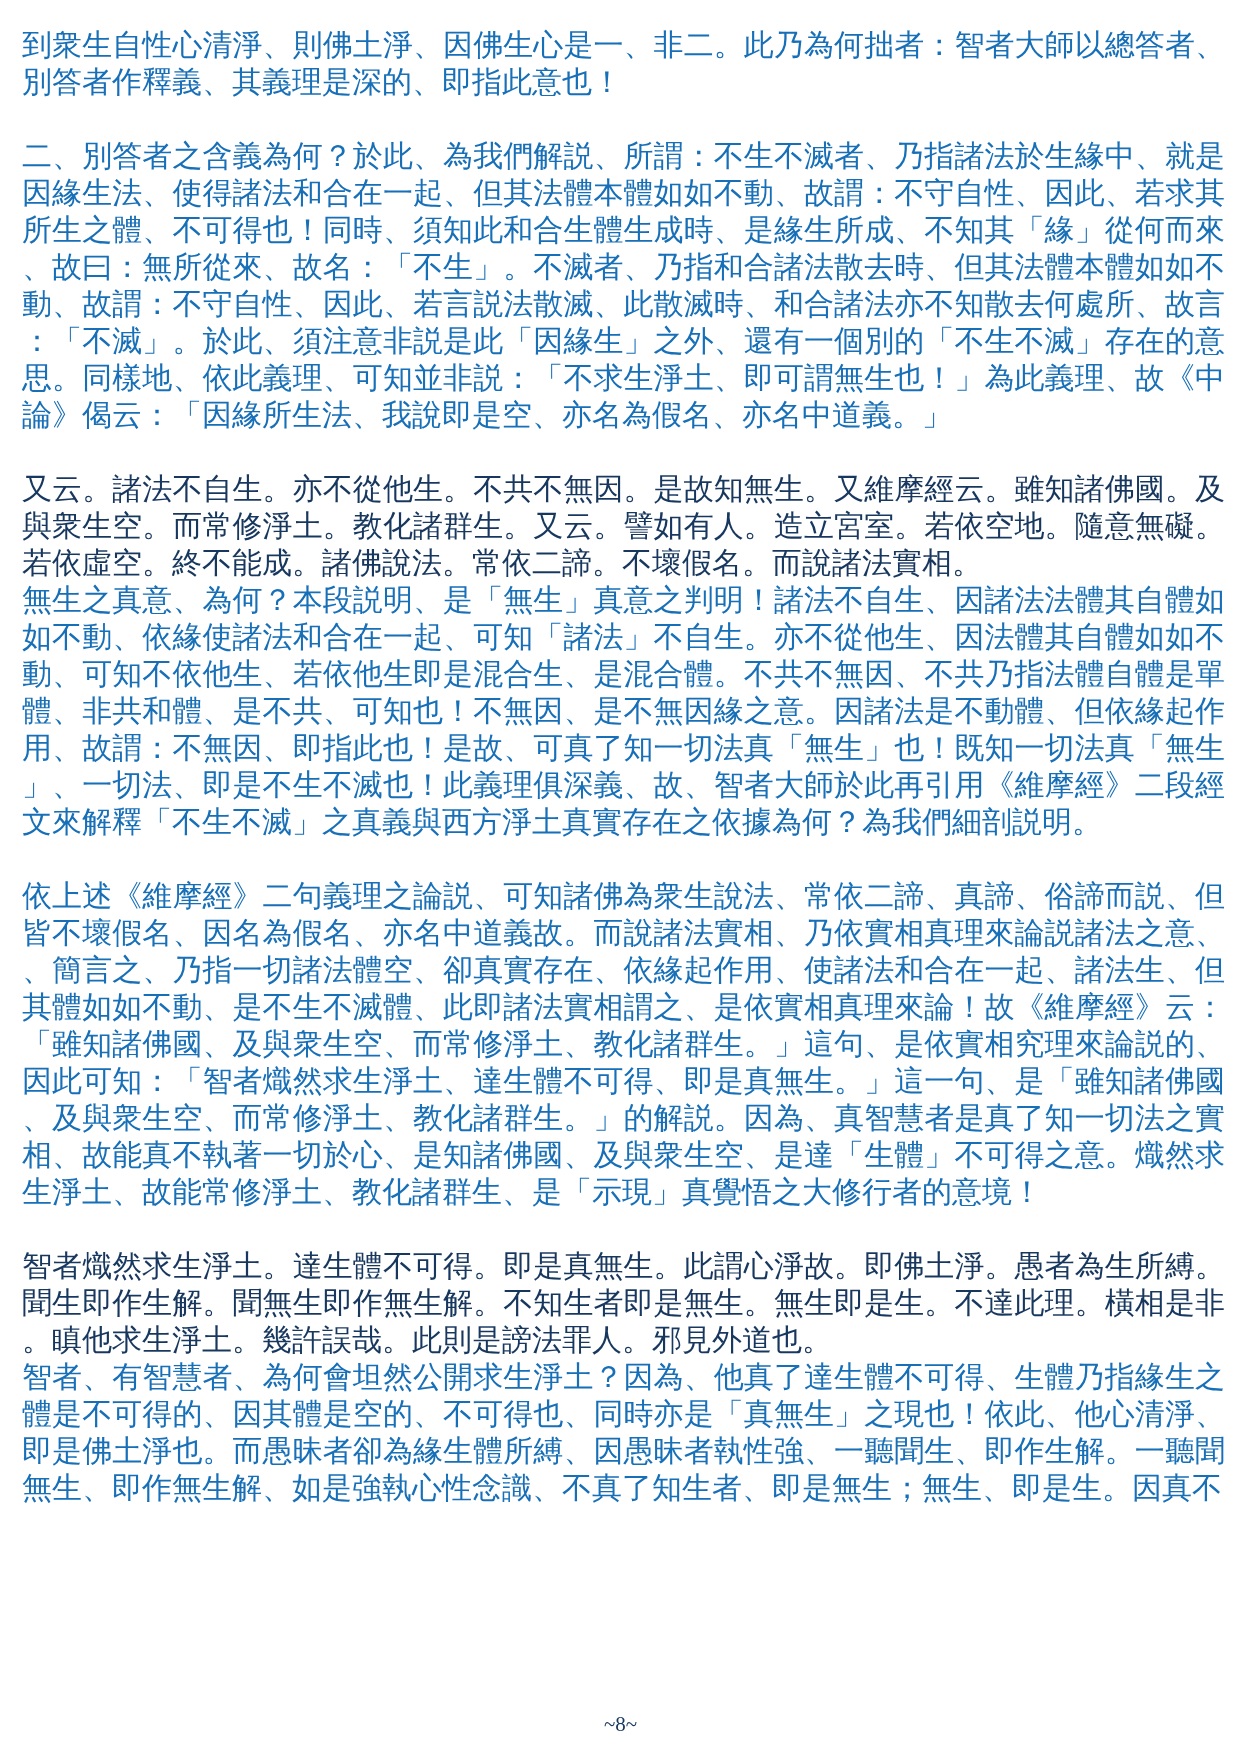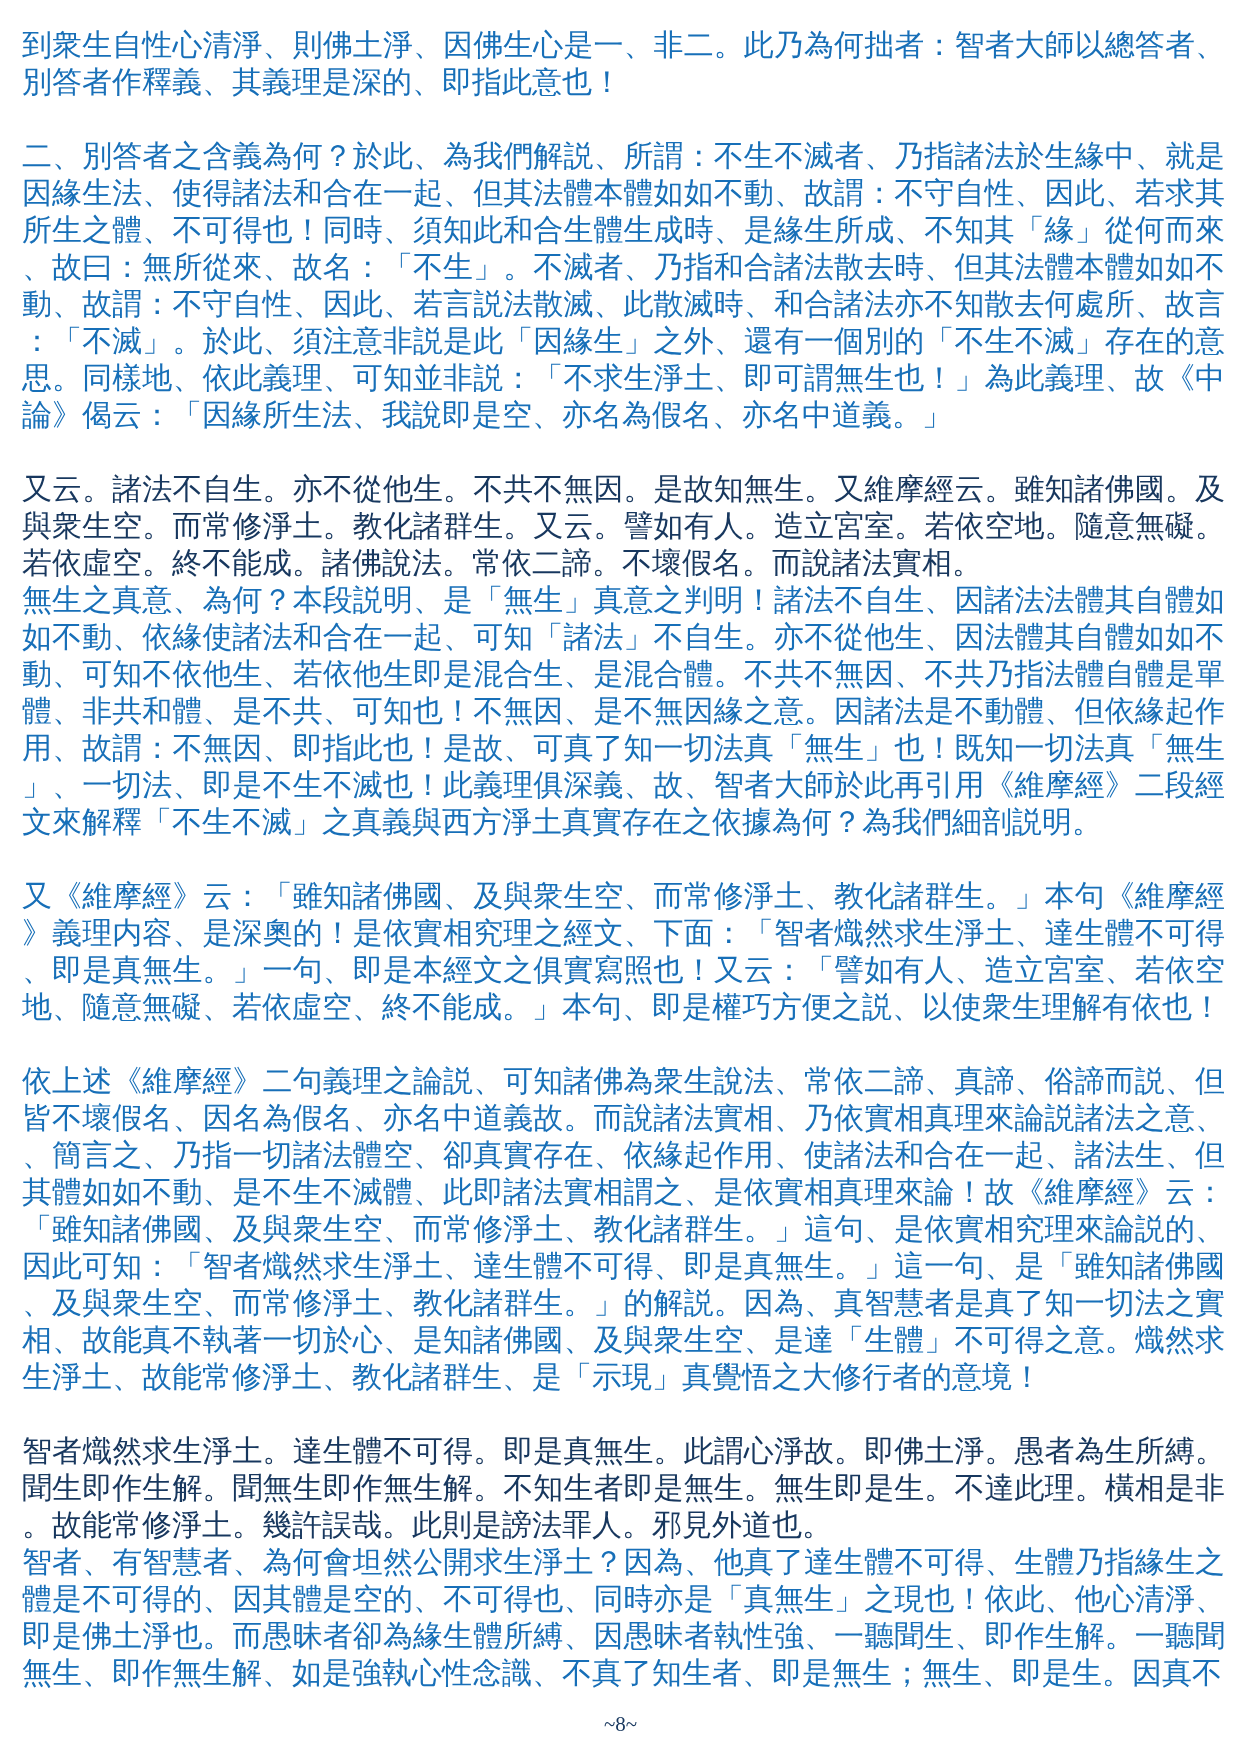--- a/index.html
+++ b/index.html
@@ -47,23 +47,22 @@
 <div class="page">
 
   <p class="para commentary gap-after">到衆生自性心清淨、則佛土淨、因佛生心是一、非二。此乃為何拙者：智者大師以總答者、別答者作釋義、其義理是深的、即指此意也！</p>
 
   <p class="para commentary gap-after">二、別答者之含義為何？於此、為我們解説、所謂：不生不滅者、乃指諸法於生緣中、就是因緣生法、使得諸法和合在一起、但其法體本體如如不動、故謂：不守自性、因此、若求其所生之體、不可得也！同時、須知此和合生體生成時、是緣生所成、不知其「緣」從何而來、故曰：無所從來、故名：「不生」。不滅者、乃指和合諸法散去時、但其法體本體如如不動、故謂：不守自性、因此、若言説法散滅、此散滅時、和合諸法亦不知散去何處所、故言：「不滅」。於此、須注意非説是此「因緣生」之外、還有一個別的「不生不滅」存在的意思。同樣地、依此義理、可知並非説：「不求生淨土、即可謂無生也！」為此義理、故《中論》偈云：「因緣所生法、我說即是空、亦名為假名、亦名中道義。」</p>
 
   <p class="para quote">又云。諸法不自生。亦不從他生。不共不無因。是故知無生。又維摩經云。雖知諸佛國。及與衆生空。而常修淨土。教化諸群生。又云。譬如有人。造立宮室。若依空地。隨意無礙。若依虛空。終不能成。諸佛說法。常依二諦。不壞假名。而說諸法實相。</p>
 
   <p class="para commentary gap-after">無生之真意、為何？本段説明、是「無生」真意之判明！諸法不自生、因諸法法體其自體如如不動、依緣使諸法和合在一起、可知「諸法」不自生。亦不從他生、因法體其自體如如不動、可知不依他生、若依他生即是混合生、是混合體。不共不無因、不共乃指法體自體是單體、非共和體、是不共、可知也！不無因、是不無因緣之意。因諸法是不動體、但依緣起作用、故謂：不無因、即指此也！是故、可真了知一切法真「無生」也！既知一切法真「無生」、一切法、即是不生不滅也！此義理俱深義、故、智者大師於此再引用《維摩經》二段經文來解釋「不生不滅」之真義與西方淨土真實存在之依據為何？為我們細剖説明。</p>
 
-  <p class="para commentary gap-after">又《維摩經》云：「雖知諸佛國、及與衆生空、而常修淨土、教化諸群生。」本句《維摩經》義理内容、是深奧的！是依實相究理之經文、下面：「智者熾然求生淨土、達生體不可得、即是真無生。」一句、即是本經文之俱實寫照也！又云：「譬如有人、造立宮室、若依空地、隨意無礙、若依虛空、終不能成。」本句、即是權巧方便之説、以使衆生理解有依也！</p>
 
   <p class="para commentary gap-after">依上述《維摩經》二句義理之論説、可知諸佛為衆生說法、常依二諦、真諦、俗諦而説、但皆不壞假名、因名為假名、亦名中道義故。而說諸法實相、乃依實相真理來論説諸法之意、、簡言之、乃指一切諸法體空、卻真實存在、依緣起作用、使諸法和合在一起、諸法生、但其體如如不動、是不生不滅體、此即諸法實相謂之、是依實相真理來論！故《維摩經》云：「雖知諸佛國、及與衆生空、而常修淨土、教化諸群生。」這句、是依實相究理來論説的、因此可知：「智者熾然求生淨土、達生體不可得、即是真無生。」這一句、是「雖知諸佛國、及與衆生空、而常修淨土、教化諸群生。」的解説。因為、真智慧者是真了知一切法之實相、故能真不執著一切於心、是知諸佛國、及與衆生空、是達「生體」不可得之意。熾然求生淨土、故能常修淨土、教化諸群生、是「示現」真覺悟之大修行者的意境！</p>
 
-  <p class="para quote">智者熾然求生淨土。達生體不可得。即是真無生。此謂心淨故。即佛土淨。愚者為生所縛。聞生即作生解。聞無生即作無生解。不知生者即是無生。無生即是生。不達此理。橫相是非。故能常修淨土。幾許誤哉。此則是謗法罪人。邪見外道也。</p>
+  <p class="para quote">智者熾然求生淨土。達生體不可得。即是真無生。此謂心淨故。即佛土淨。愚者為生所縛。聞生即作生解。聞無生即作無生解。不知生者即是無生。無生即是生。不達此理。橫相是非。瞋他求生淨土。幾許誤哉。此則是謗法罪人。邪見外道也。</p>
 
   <p class="para commentary">智者、有智慧者、為何會坦然公開求生淨土？因為、他真了達生體不可得、生體乃指緣生之體是不可得的、因其體是空的、不可得也、同時亦是「真無生」之現也！依此、他心清淨、即是佛土淨也。而愚昧者卻為緣生體所縛、因愚昧者執性強、一聽聞生、即作生解。一聽聞無生、即作無生解、如是強執心性念識、不真了知生者、即是無生；無生、即是生。因真不</p>
 
   <div class="footer">~8~</div>
 
 </div>
 
 </body></html>

